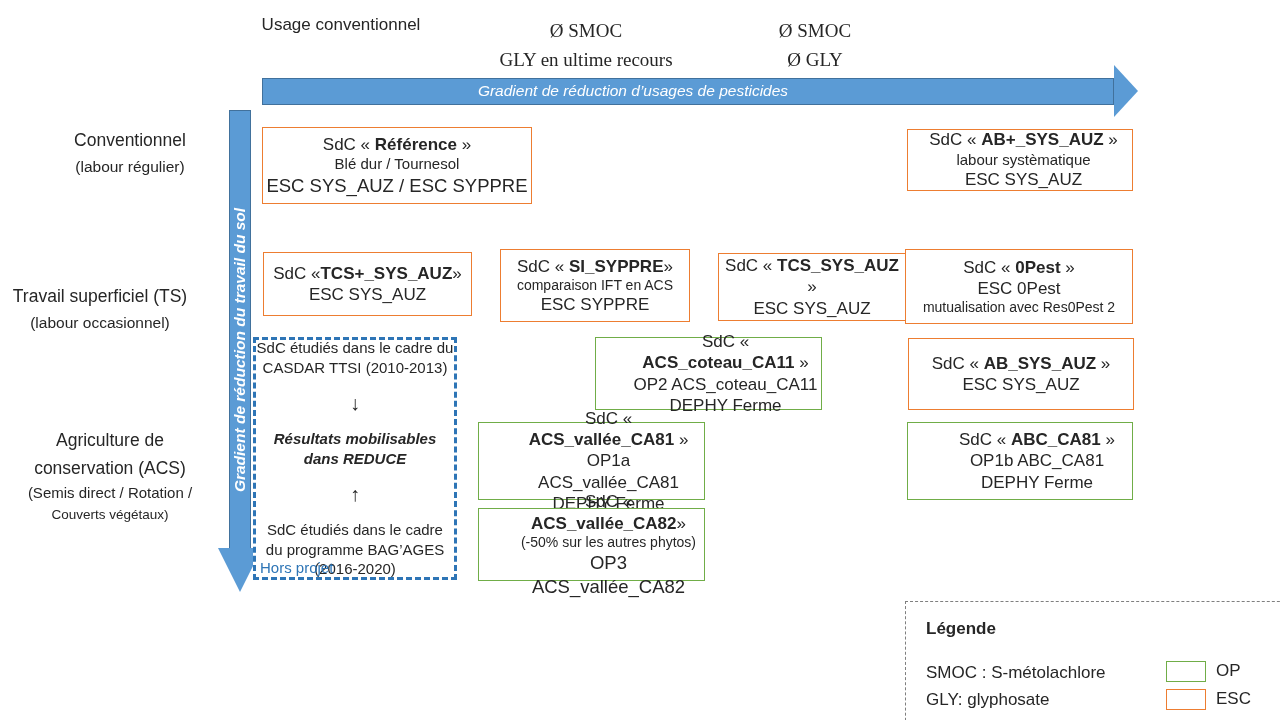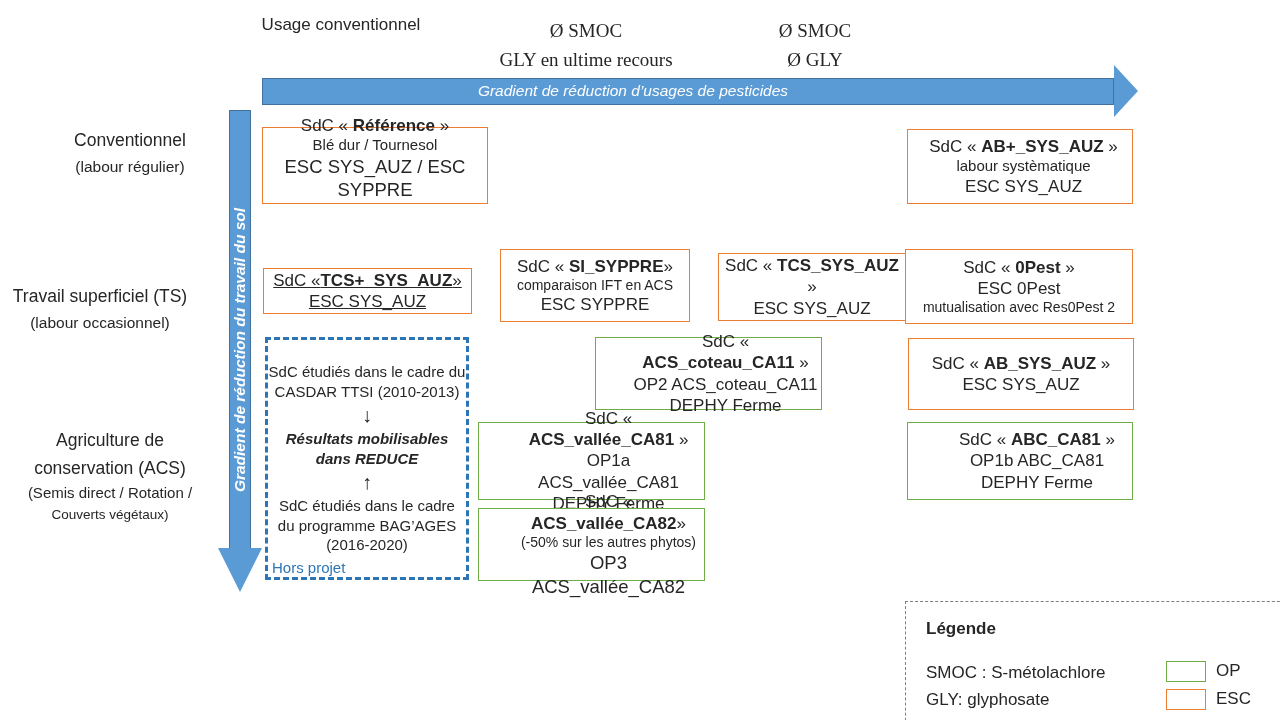--- a/index.html
+++ b/index.html
@@ -47,37 +47,37 @@
   .box.orange{border-color:#ED7D31;}
   .box.green{border-color:#70AD47;padding-left:36px;}
   .bt{font-size:17px;}
   .bt b{font-weight:bold;}
   .l-sm{font-size:14px;}
   .l-md{font-size:15px;}
   .l-lg{font-size:17px;}
   .l-xl{font-size:18.5px;}
   .box div:empty{display:none;}
 
-  #box-reference{left:262px;top:127px;width:226px;height:77px;justify-content:flex-end;}
-  #box-ab-plus{left:907px;top:129px;width:226px;height:75px;padding-left:9px;}
-  #box-tcs-plus{left:263px;top:268px;width:209px;height:46px;text-decoration:underline;}
+  #box-reference{left:262px;top:127px;width:270px;height:77px;}
+  #box-ab-plus{left:907px;top:129px;width:226px;height:62px;padding-left:9px;}
+  #box-tcs-plus{left:263px;top:252px;width:209px;height:64px;}
   #box-si-syppre{left:500px;top:249px;width:190px;height:73px;}
   #box-tcs{left:718px;top:253px;width:188px;height:68px;}
   #box-0pest{left:905px;top:249px;width:228px;height:75px;}
   #box-acs-coteau{left:595px;top:337px;width:227px;height:73px;}
   #box-ab-sys{left:908px;top:338px;width:226px;height:72px;}
   #box-acs-v81{left:478px;top:422px;width:227px;height:78px;}
   #box-abc-ca81{left:907px;top:422px;width:226px;height:78px;}
   #box-acs-v82{left:478px;top:508px;width:227px;height:73px;}
 
   
-  #hors-projet-box{position:absolute;left:265px;top:337px;width:204px;height:243px;
+  #hors-projet-box{position:absolute;left:253px;top:337px;width:204px;height:243px;
     border:3px dashed #2E75B6;box-sizing:border-box;background:#fff;
     display:flex;flex-direction:column;justify-content:center;align-items:center;
-    text-align:center;gap:3px;}
+    text-align:center;gap:15px;}
   #hors-projet-box .p{font-size:15px;line-height:1.3;}
   #hors-projet-box .p.em{font-weight:bold;font-style:italic;}
   #hors-projet-box .arr{font-size:20px;line-height:22px;}
   #hors-projet-caption{position:absolute;left:4px;bottom:1px;color:#2E75B6;font-size:15px;}
 
   
   #legend{position:absolute;left:905px;top:601px;width:400px;height:135px;
     border:1px dashed #7F7F7F;box-sizing:border-box;background:#fff;}
   #legend-title{position:absolute;left:20px;top:17px;font-size:17px;font-weight:bold;}
   #legend-smoc{position:absolute;left:20px;top:61px;font-size:17px;}

